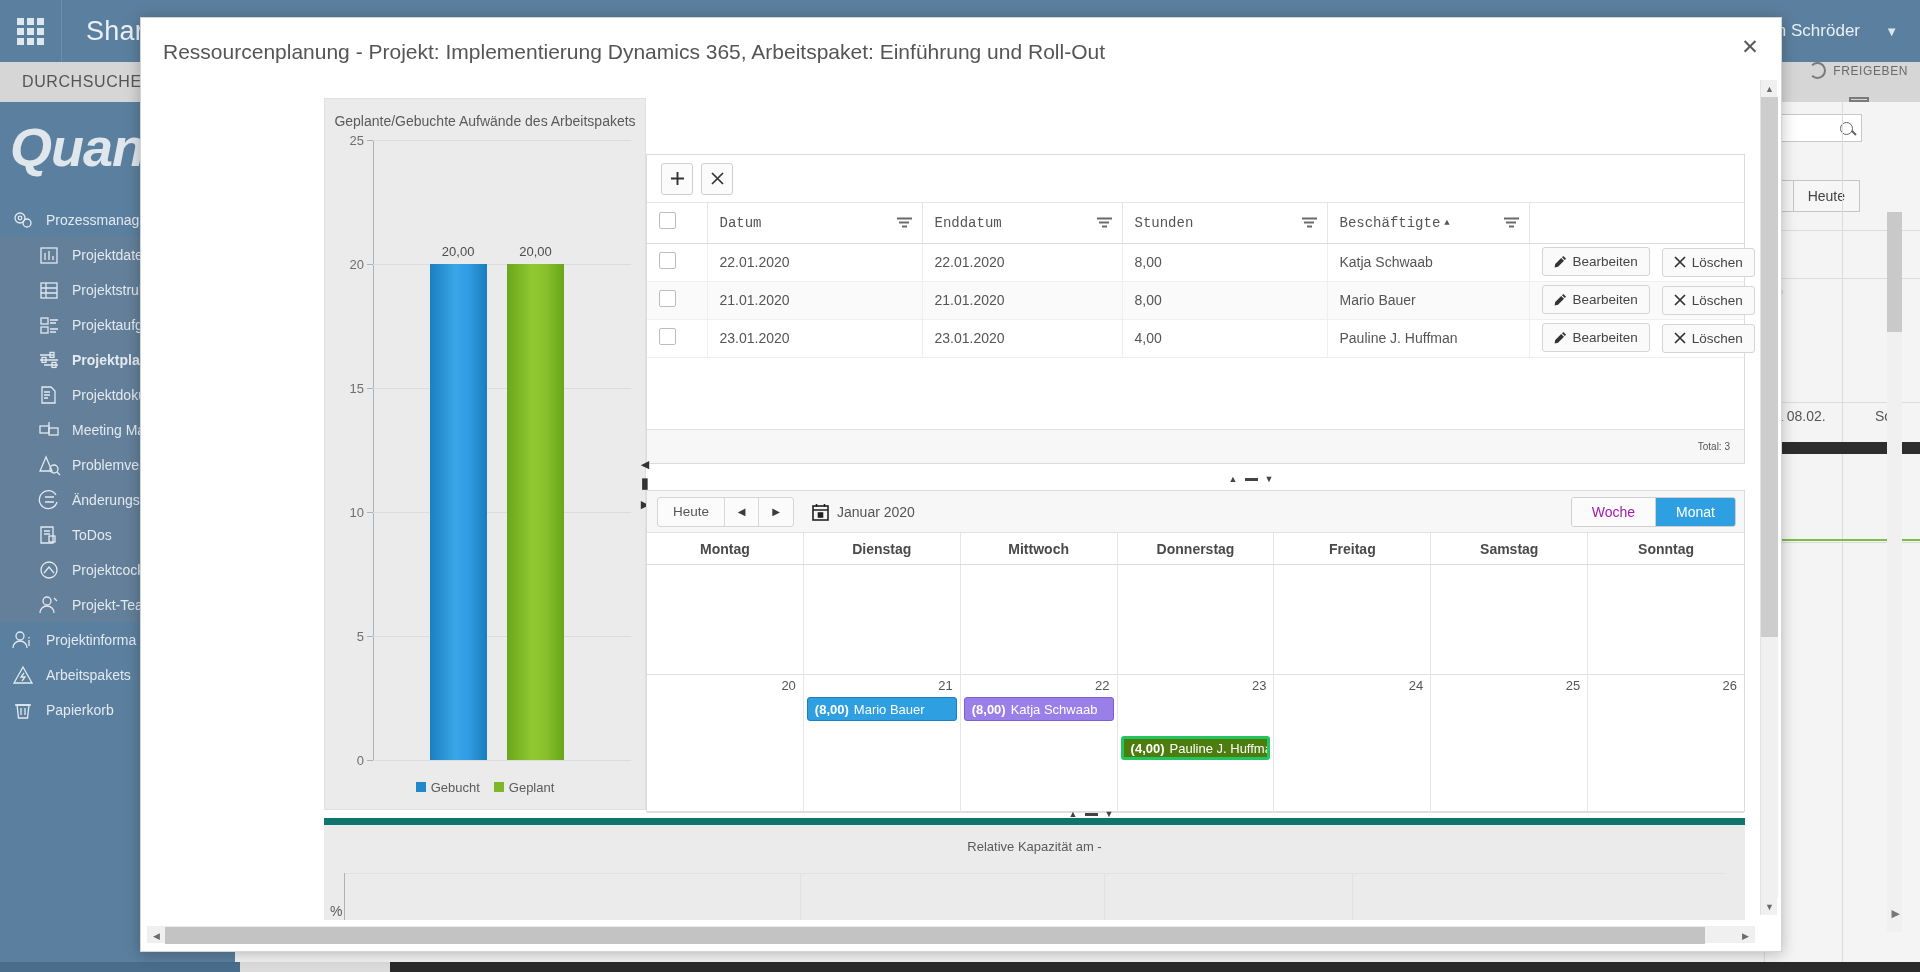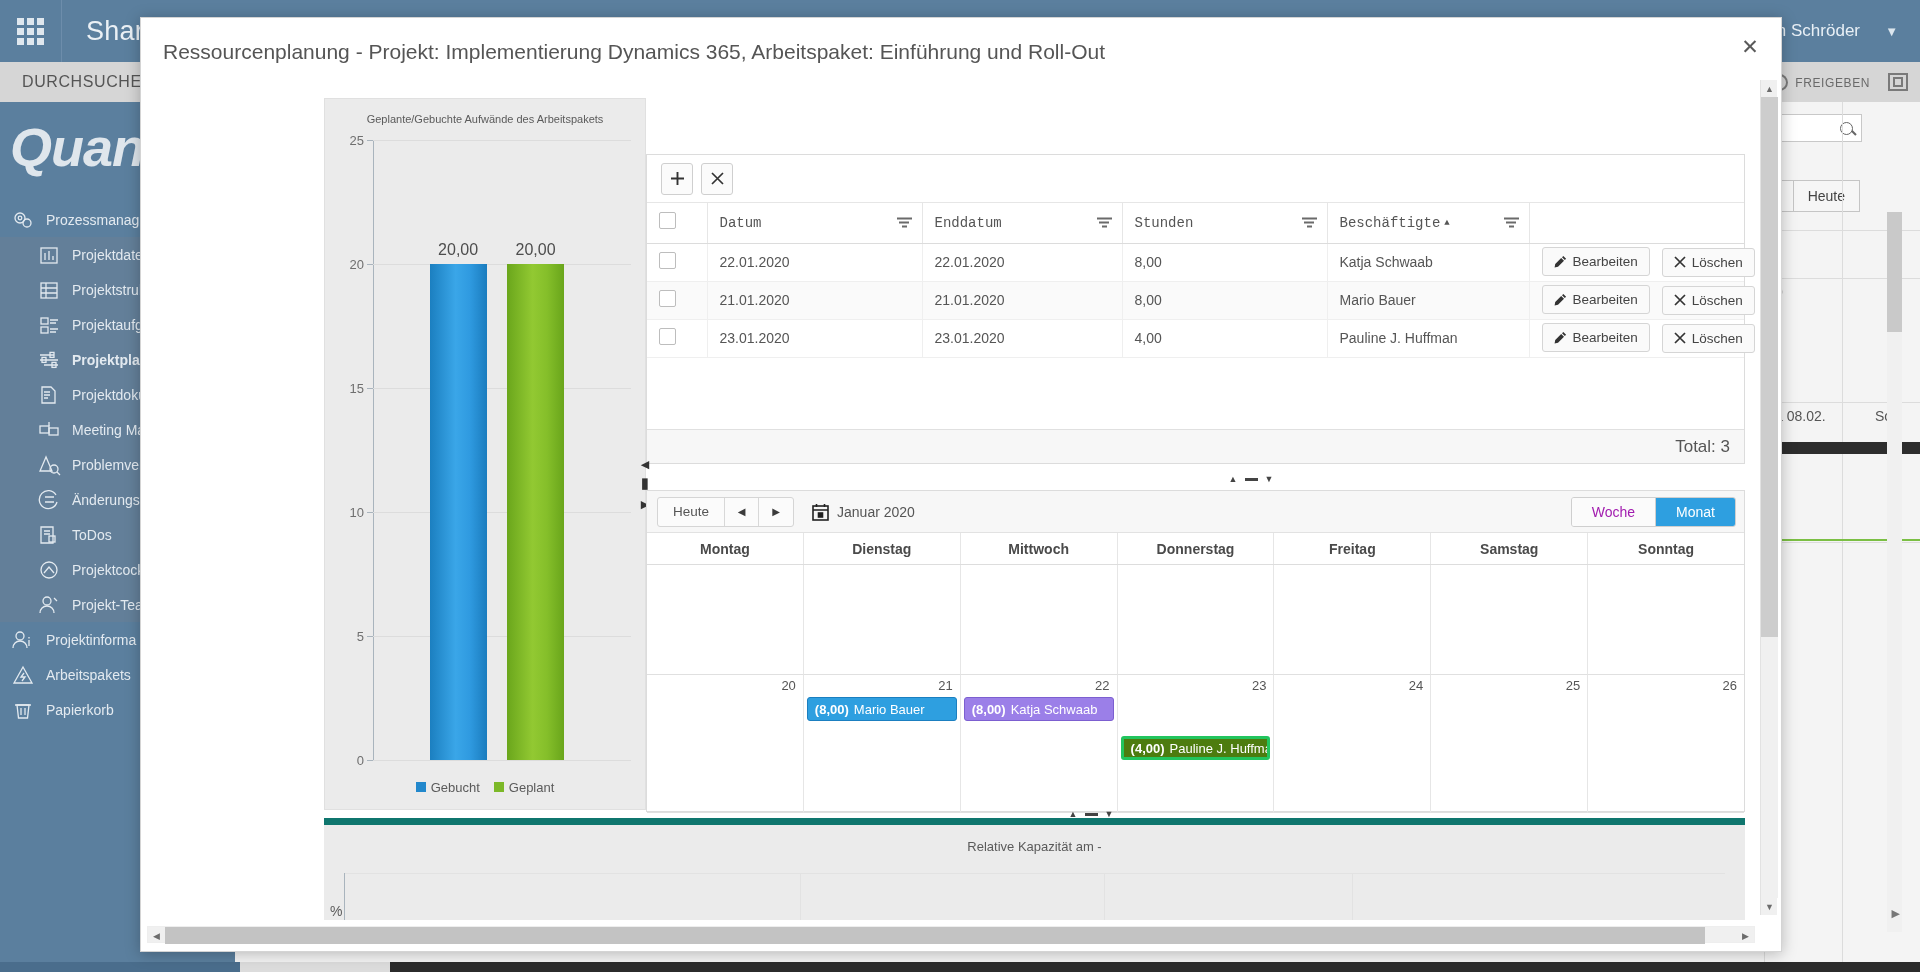--- a/index.html
+++ b/index.html
@@ -38,21 +38,21 @@
 
   .sp-ribbon {
     position:absolute; top:62px; left:0; width:1920px; height:40px;
     background:#d6d6d6; display:flex; align-items:center;
   }
   .sp-ribbon-tab {
     color:#555; font-size:16px; letter-spacing:.6px; padding:0 22px;
   }
   .sp-ribbon-right {
     position:absolute; right:12px; top:62px; height:40px; display:flex;
-    align-items:center; gap:18px; color:#6a6a6a; font-size:12px; letter-spacing:.6px;
+    align-items:center; gap:18px; color:#6a6a6a; font-size:12px; letter-spacing:.6px;flex-direction:column;
   }
   .ico-share { display:inline-block; width:17px; height:17px; border:2px solid #7a7a7a;
       border-radius:50%; border-left-color:transparent; margin-right:7px; vertical-align:-4px;}
   .ico-focus { width:20px; height:18px; position:relative; }
   .ico-focus::before, .ico-focus::after {
     content:""; position:absolute; }
   .ico-focus::before { inset:0; border:2px solid #7a7a7a; }
   .ico-focus::after { left:5px; top:4px; right:5px; bottom:4px; border:2px solid #7a7a7a; }
 
   .sp-left {
@@ -136,34 +136,34 @@
   .modal-hscroll .arr.l { left:0; } .modal-hscroll .arr.r { right:0; }
   .modal-hscroll .thumb { position:absolute; left:17px; top:0; height:17px; width:1540px; background:#c3c3c3;}
 
   
   .chart-panel {
     position:absolute; left:183px; top:80px; width:322px; height:712px;
     background:#ebebeb; border:1px solid #e0e0e0;
   }
   .chart-title {
     position:absolute; top:14px; left:0; right:0; text-align:center;
-    font-size:11px; color:#5a5a5a;
+    font-size:14px; color:#5a5a5a;
   }
   .plot {
     position:absolute; left:48px; right:14px; top:42px; bottom:48px;
   }
   .ytick { position:absolute; right:100%; transform:translateY(-50%);
     padding-right:9px; color:#6f6f6f; font-size:13px; }
   .ytickmark { position:absolute; left:-6px; width:6px; height:1px; background:#a9b4bd; }
   .gline { position:absolute; left:0; right:0; height:1px; background:#dcdcdc; }
   .yaxis { position:absolute; left:0; top:0; bottom:0; width:1px; background:#a9b4bd; }
   .xaxis { position:absolute; left:0; right:0; bottom:0; height:1px; background:#a9b4bd; }
   .bar { position:absolute; bottom:1px; }
   .bar .lbl { position:absolute; bottom:100%; left:50%; transform:translateX(-50%);
-      margin-bottom:5px; font-size:16px; color:#4d4d4d; white-space:nowrap; }
+      margin-bottom:5px; font-size:13px; color:#4d4d4d; white-space:nowrap; }
   .chart-legend {
     position:absolute; bottom:14px; left:0; right:0; display:flex; justify-content:center;
     gap:14px; font-size:13px; color:#5a5a5a;
   }
   .chart-legend span i { display:inline-block; width:10px; height:10px; margin-right:5px; }
 
   
   .grid-panel {
     position:absolute; left:505px; top:136px; right:36px; height:310px;
     background:#fff; border:1px solid #dcdcdc;
@@ -193,21 +193,21 @@
   .sortcaret { font-size:9px; color:#555; margin-left:4px; vertical-align:2px; }
   .rowbtn {
     display:inline-flex; align-items:center; gap:6px; height:29px; padding:0 11px;
     border:1px solid #d5d5d5; border-radius:3px; background:#fafafa; color:#444;
     font-size:13.5px; margin-right:8px;
   }
   .pencil svg, .xmark svg { display:block; }
   .grid-footer {
     position:absolute; left:0; right:0; bottom:0; height:34px; border-top:1px solid #e0e0e0;
     background:#f7f7f7; display:flex; align-items:center; justify-content:flex-end;
-    padding-right:14px; font-size:17px; color:#555;
+    padding-right:14px; font-size:10px; color:#555;
   }
 
   
   .splitter { position:absolute; display:flex; align-items:center; justify-content:center;
       gap:7px; color:#444; font-size:9px; }
   .splitter .dash { width:13px; height:3px; background:#444; }
 
   
   .rail { position:absolute; left:498px; width:12px; color:#333; font-size:11px;
       display:flex; align-items:center; justify-content:center;}

